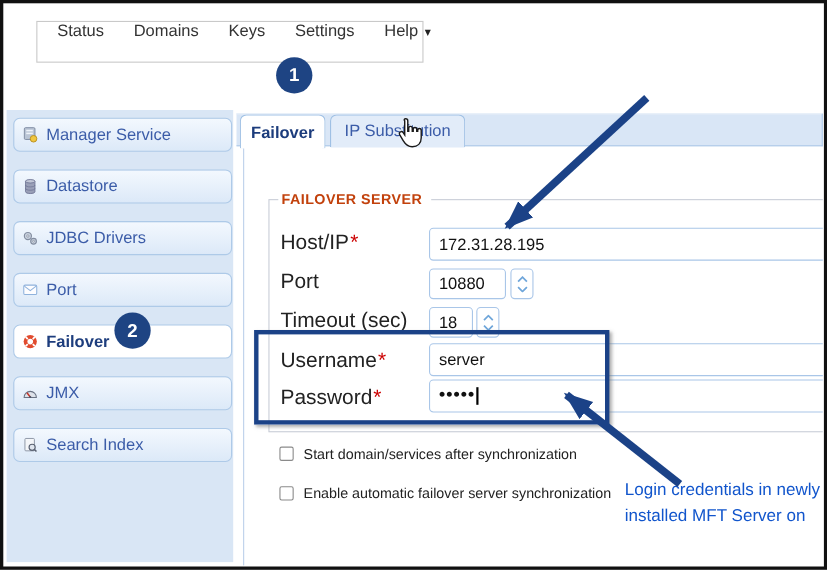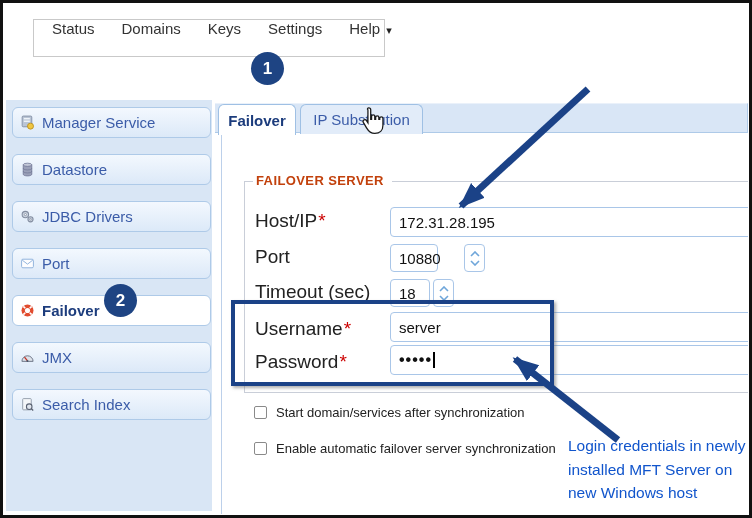--- a/index.html
+++ b/index.html
@@ -171,21 +171,21 @@
   <div class="main">
     <div class="fieldset">
       <div class="legend">FAILOVER SERVER</div>
 
       <div class="flabel" style="top:28px;"><span>Host/IP</span><span class="req">*</span></div>
       <div class="ibox" style="left:145px; top:25px; width:400px; height:30px;">
           <span>172.31.28.195</span>
         </div>
 
       <div class="flabel" style="top:64px;"><span>Port</span><span class="req"></span></div>
-      <div class="ibox" style="left:145px; top:62px; width:48px; height:28px;">
+      <div class="ibox" style="left:145px; top:62px; width:70px; height:28px;">
           <span>10880</span>
         </div>
       <div class="spin" style="left:219px; top:62px; height:28px;">
         <svg width="10" height="6" viewBox="0 0 10 6">
             <polyline points="1,5 5,1 9,5" fill="none" stroke="#6fa6da" stroke-width="1.6"></polyline>
           </svg>
         <svg width="10" height="6" viewBox="0 0 10 6">
             <polyline points="1,1 5,5 9,1" fill="none" stroke="#6fa6da" stroke-width="1.6"></polyline>
           </svg>
       </div>
@@ -233,20 +233,19 @@
         <path d="M0,0 L26,10 L0,20 Z" fill="#1b4287"></path>
       </marker>
     </defs>
     <line x1="585" y1="86" x2="458" y2="203" stroke="#1b4287" stroke-width="7" marker-end="url(#ah)"></line>
     <line x1="615" y1="437" x2="512" y2="356" stroke="#1b4287" stroke-width="7" marker-end="url(#ah)"></line>
   </svg>
 
   <div class="ann ann2">
     <div>Login credentials in newly</div>
     <div>installed MFT Server on</div>
-    <div>new Windows host</div>
   </div>
 
   <svg class="hand" width="26" height="30" viewBox="0 0 24 28">
     <path d="M9 1.8 c1 0 1.8 .8 1.8 1.8 v8.9 h.8 v-2.6 c0-.9 .7-1.6 1.5-1.6 s1.5 .7 1.5 1.6 v2.6 h.8 v-1.7 c0-.9 .7-1.6 1.5-1.6 s1.5 .7 1.5 1.6 v1.7 h.8 v-.8 c0-.9 .7-1.6 1.5-1.6 s1.5 .7 1.5 1.6 v6.3 c0 4.6-3 7.6-7.6 7.6 -3.8 0-5.7-1.8-7.7-5.2 l-3-5.1 c-.5-.9-.2-2 .7-2.4 .8-.4 1.8-.1 2.3 .7 l1.3 2 V3.6 C7.2 2.6 8 1.8 9 1.8 z" fill="#fff" stroke="#1a1a1a" stroke-width="1.2"></path>
   </svg>
 
 </div>
 
 </body></html>

